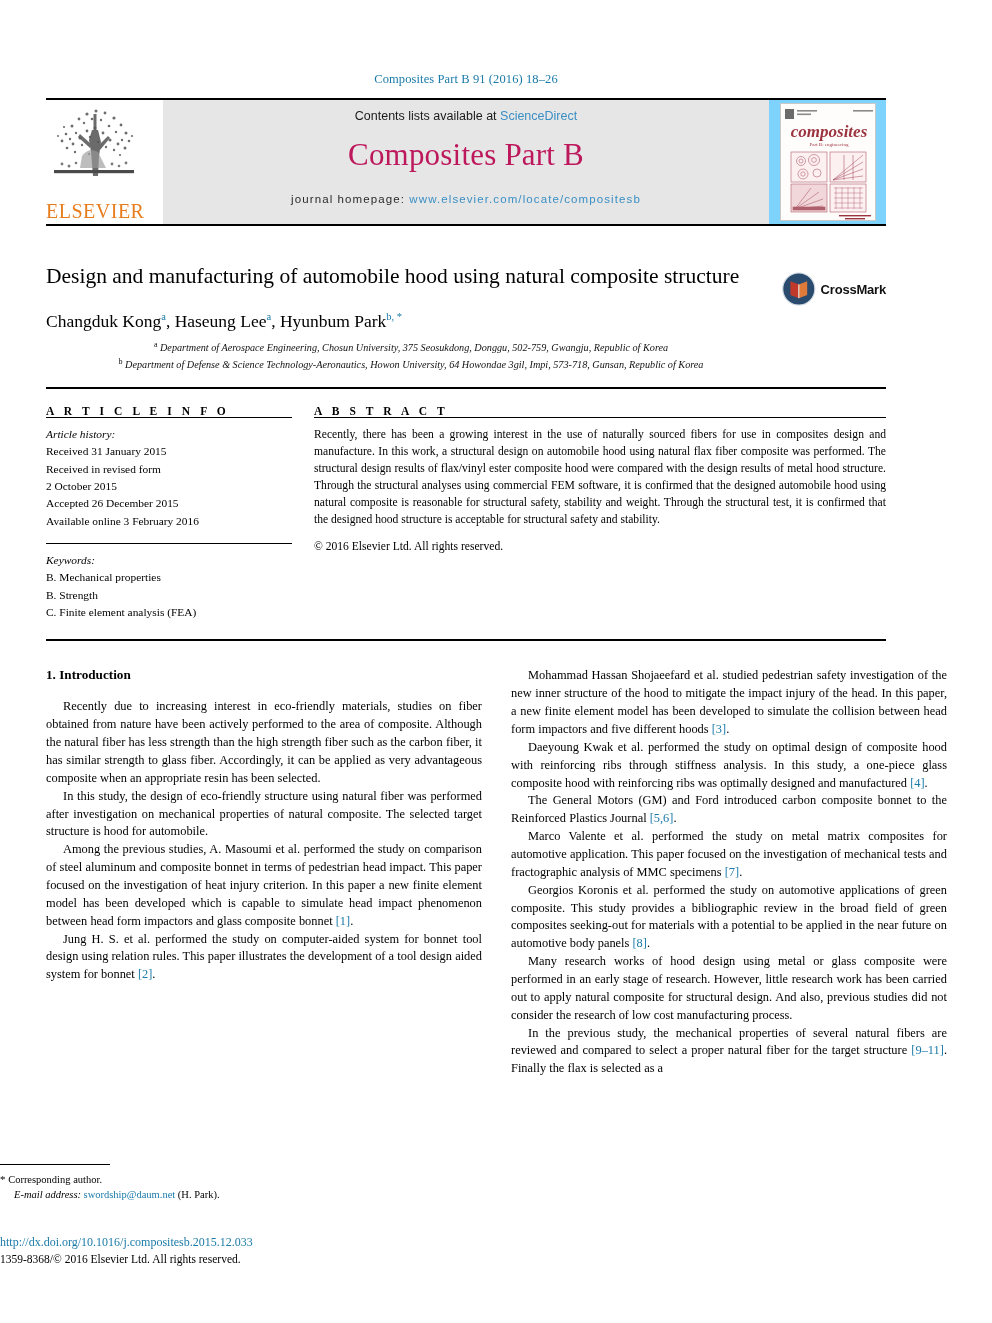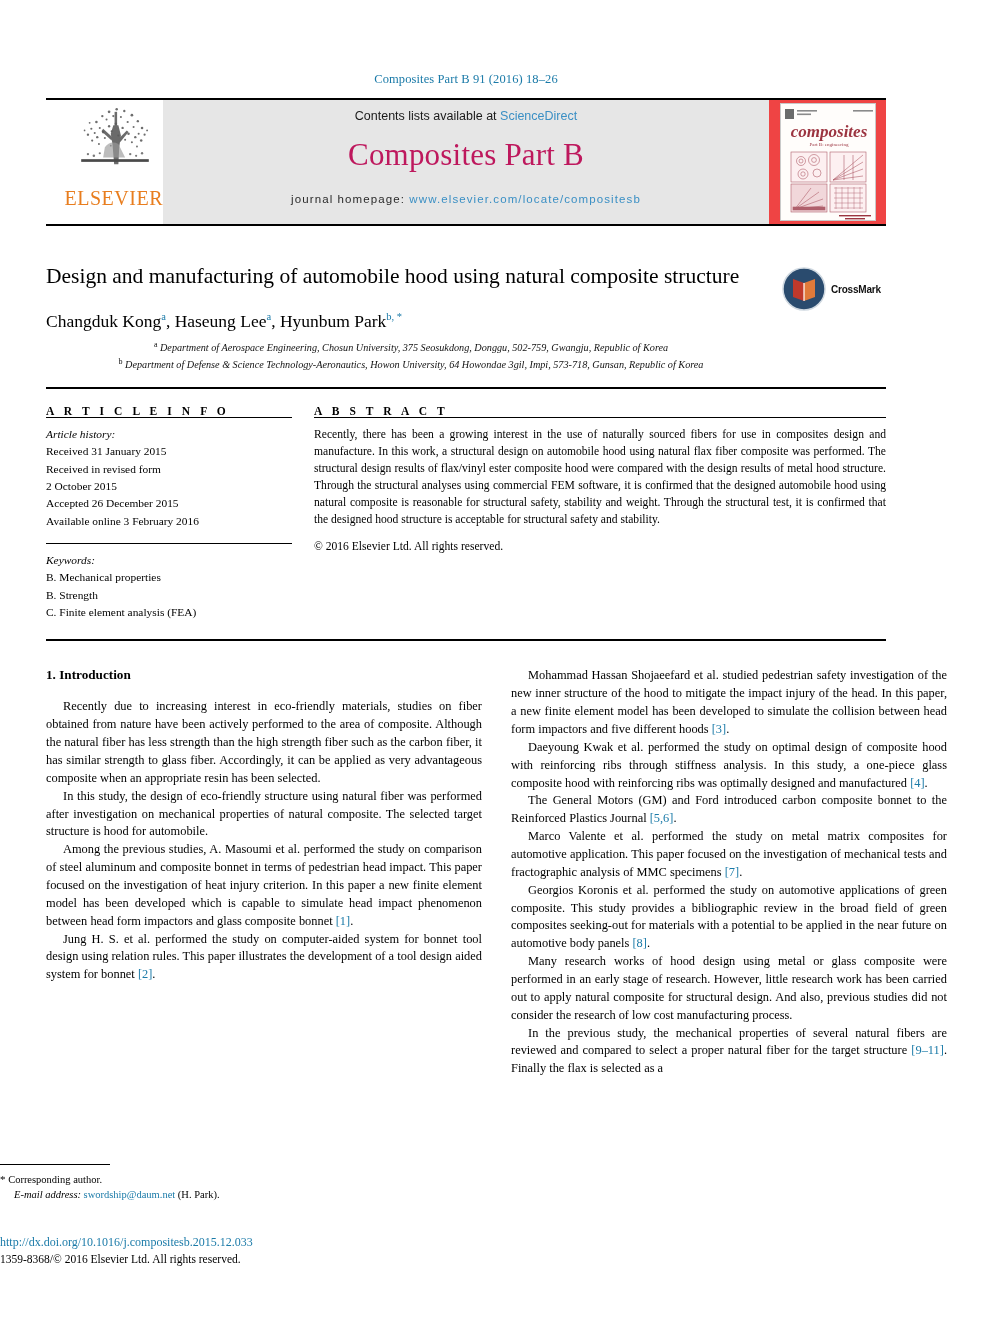--- a/index.html
+++ b/index.html
@@ -33,23 +33,23 @@
     border-bottom: 2.5px solid #000;
     height: 128px;
     display: flex;
     align-items: stretch;
   }
   .elsevier-logo {
     width: 117px;
     flex: 0 0 117px;
     display: flex;
     flex-direction: column;
-    align-items: flex-end;
+    align-items: flex-start;
     justify-content: flex-end;
-    padding-bottom: 16px;
+    padding-bottom: 3px;
     background: #fff;
     gap: 16px;
   }
   .elsevier-logo svg { display: block; }
   .elsevier-word {
     font-family: "Liberation Serif", serif;
     font-size: 20px;
     letter-spacing: .5px;
     color: #E87D1E;
     line-height: 1;
@@ -85,21 +85,21 @@
     color: #2b2b2b;
     letter-spacing: 1.1px;
     margin-top: 20px;
     margin-bottom: 16px;
   }
   .homepage-line .url { color: #3a8fc4; }
 
   .cover-thumb {
     width: 117px;
     flex: 0 0 117px;
-    background: #ef4444;
+    background: #7dd3fc;
     display: flex;
     align-items: center;
     justify-content: center;
   }
   .cover-inner {
     width: 96px; height: 118px;
     border: 1px solid #c9c9c9;
     background: #fdfcfa;
     position: relative;
     overflow: hidden;
@@ -118,21 +118,21 @@
   .crossmark {
     position: absolute;
     right: 0; top: 2px;
     width: 104px; height: 50px;
     display: flex;
     align-items: center;
     gap: 5px;
   }
   .crossmark-label {
     font-family: "Liberation Sans", sans-serif;
-    font-size: 10px;
+    font-size: 13px;
     font-weight: bold;
     color: #111;
     letter-spacing: -.2px;
   }
 
   .authors {
     margin-top: 20px;
     font-family: "Liberation Serif", serif;
     font-size: 17.5px;
     color: #000;

